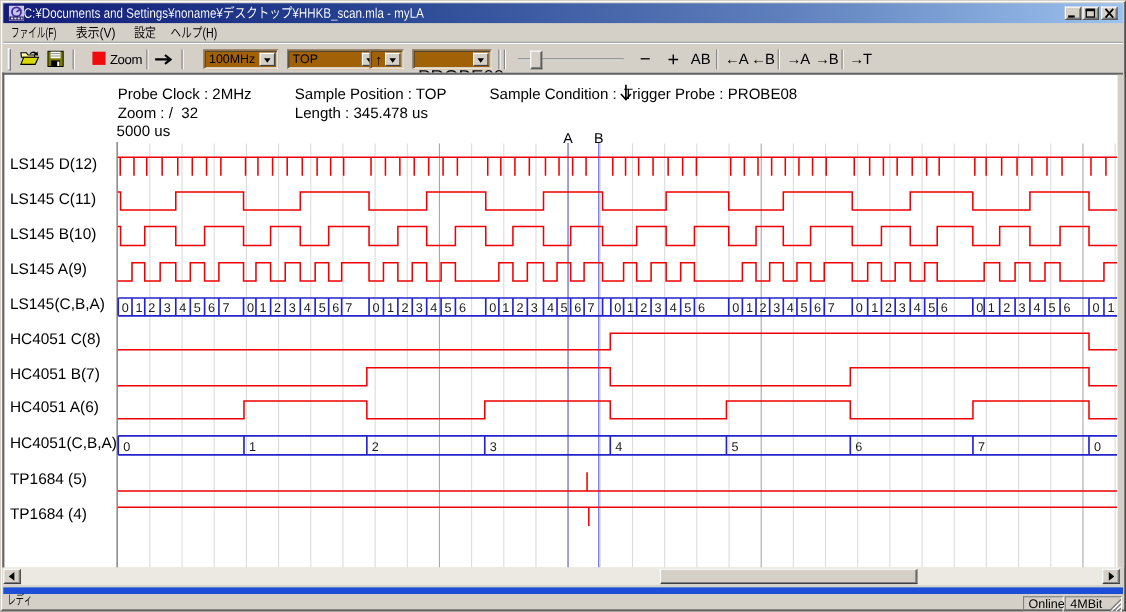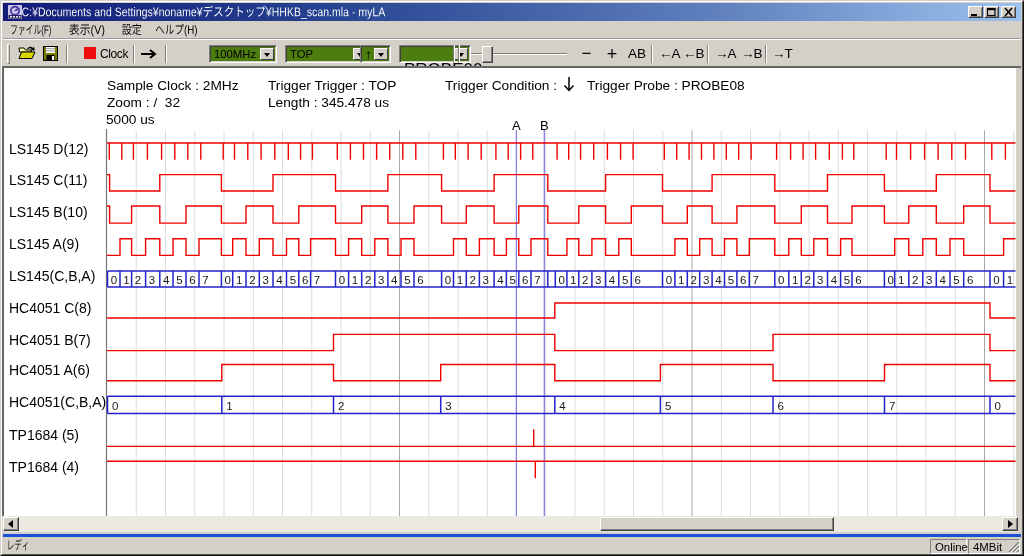--- a/index.html
+++ b/index.html
@@ -7,37 +7,37 @@
 .win-edge1{left:0;top:0;width:1024px;height:556px;border:1px solid;border-color:#d4d0c8 #111 #111 #d4d0c8;}
 .win-edge2{left:1px;top:1px;width:1022px;height:554px;border:1px solid;border-color:#fff #555 #555 #fff;}
 .title{left:3px;top:3px;width:1018px;height:18px;
  background:linear-gradient(to right,#131c78,#24408f 30%,#5f80bd 70%,#9cc2ee);}
 .tbtn{position:absolute;top:2.5px;width:14.5px;height:12.5px;background:#d4d0c8;
  border:1px solid;border-color:#fff #404040 #404040 #fff;box-shadow:inset 1px 1px 0 #d4d0c8, inset -1px -1px 0 #808080;}
 .menu{left:3px;top:21px;width:1018px;height:18px;border-bottom:1px solid #9a9a9a;}
 .toolbar{left:3px;top:39px;width:1018px;height:28px;border-top:1px solid #fff;}
 .sep{position:absolute;top:5px;width:2px;height:18px;border-left:1px solid #808080;border-right:1px solid #fff;}
 .grip{position:absolute;top:4px;width:3px;height:20px;background:#d4d0c8;border:1px solid;border-color:#fff #808080 #808080 #fff;}
-.combo{position:absolute;top:5px;height:18px;background:#4d7c0f;border:1px solid;border-color:#808080 #fff #fff #808080;
- box-shadow:inset 1px 1px 0 #404040, inset -1px -1px 0 #d4d0c8;font-size:11.3px;margin-left:24px;}
+.combo{position:absolute;top:5px;height:18px;background:#a16207;border:1px solid;border-color:#808080 #fff #fff #808080;
+ box-shadow:inset 1px 1px 0 #404040, inset -1px -1px 0 #d4d0c8;font-size:11.3px;}
 .combo .cv{position:absolute;left:4px;top:2px;color:#000;}
 .cbtn{position:absolute;right:2px;top:2px;width:14px;height:12px;background:#d4d0c8;
  border:1px solid;border-color:#fff #404040 #404040 #fff;}
 .cbtn:after{content:"";position:absolute;left:3px;top:4px;border:3.5px solid transparent;border-top:4px solid #000;}
 .tg{position:absolute;top:0;height:28px;line-height:28px;font-size:13.5px;color:#000;text-align:center;}
 .content{left:2px;top:66px;width:1019px;height:450px;background:#fff;
  border-top:2px solid;border-left:2px solid;border-color:#666;}
 .rstrip{left:1015.5px;top:68px;width:6px;height:448px;background:#d4d0c8;}
 .itxt{position:absolute;font-size:13.7px;color:#000;white-space:pre;}
 .hscroll{left:3px;top:516px;width:1015px;height:16px;background:#ebe9e2;}
 .sbtn{position:absolute;top:1px;width:16px;height:14px;background:#d4d0c8;
  border:1px solid;border-color:#fff #404040 #404040 #fff;box-shadow:inset -1px -1px 0 #808080;}
 .thumb{position:absolute;left:597px;top:1px;width:234px;height:14px;background:#d4d0c8;
  border:1px solid;border-color:#fff #404040 #404040 #fff;box-shadow:inset -1px -1px 0 #808080;}
-.status{left:3px;top:534px;width:1018px;height:19px;background:#d4d0c8;border-top:3px solid #1d4ed8;font-size:11.4px;}
+.status{left:3px;top:534px;width:1018px;height:19px;background:#d4d0c8;border-top:6px solid #1d4ed8;font-size:11.4px;}
 .spanel{position:absolute;top:2px;height:15px;border:1px solid;border-color:#808080 #fff #fff #808080;padding:1px 4px 0;}
 </style></head><body>
 <div class="abs win-edge1"></div>
 <div class="abs win-edge2"></div>
 <div class="abs title">
  <svg style="position:absolute;left:5px;top:2px" width="14" height="14">
   <rect x="0" y="0" width="14" height="14" fill="#c9c2ea"></rect>
   <circle cx="7" cy="5.8" r="4.1" fill="none" stroke="#40309a" stroke-width="1.7"></circle>
   <path d="M7,5.8 l3.2,-2.2" stroke="#40309a" stroke-width="1.5" fill="none"></path>
   <rect x="0.5" y="10" width="13" height="3.6" fill="#28205e"></rect>
@@ -74,21 +74,21 @@
  <svg style="position:absolute;left:40px;top:6px" width="15" height="15" viewBox="0 0 15 15">
    <rect x="0.5" y="0.5" width="14" height="14" fill="#7a7a00" stroke="#000"></rect>
    <rect x="3" y="1" width="9" height="6" fill="#fff"></rect>
    <rect x="3" y="2.2" width="9" height="1" fill="#999"></rect>
    <rect x="3" y="4.4" width="9" height="1" fill="#999"></rect>
    <rect x="3.5" y="9" width="8" height="6" fill="#000"></rect>
    <rect x="9" y="10" width="2" height="4" fill="#fff"></rect>
  </svg>
  <div class="sep" style="left:63px"></div>
  <div style="position:absolute;left:81px;top:7px;width:12px;height:12px;background:#ee0c0c"></div>
- <div class="tg" style="left:97px;width:26px;font-size:12px;letter-spacing:-0.4px">Clock</div>
+ <div class="tg" style="left:97px;width:26px;font-size:12px;letter-spacing:-0.4px">Zoom</div>
  <div class="sep" style="left:130px"></div>
  <svg style="position:absolute;left:138px;top:9px" width="18" height="10">
       <path d="M0,5 H13 M9,1 L14,5 L9,9" stroke="#000" stroke-width="2" fill="none"></path>
     </svg>
  <div class="sep" style="left:162px"></div>
  <div class="combo" style="left:182px;width:68px">
       <span class="cv">100MHz</span>
       <span class="cbtn"></span>
     </div>
  <div class="combo" style="left:258px;width:85px">
@@ -114,27 +114,27 @@
  <div class="tg" style="left:656px;width:19px;letter-spacing:-1px">←A</div>
  <div class="tg" style="left:680px;width:19px;letter-spacing:-1px">←B</div>
  <div class="sep" style="left:704px"></div>
  <div class="tg" style="left:712px;width:19px;letter-spacing:-1px">→A</div>
  <div class="tg" style="left:738px;width:19px;letter-spacing:-1px">→B</div>
  <div class="sep" style="left:762px"></div>
  <div class="tg" style="left:769px;width:19px;letter-spacing:-1px">→T</div>
 </div>
 <div class="abs content"></div>
 <div class="abs rstrip"></div>
-<div class="abs itxt" style="left:107px;top:78px">Sample Clock : 2MHz</div>
-<div class="abs itxt" style="left:268px;top:78px">Trigger Trigger : TOP</div>
-<div class="abs itxt" style="left:445px;top:78px">Trigger Condition :</div>
+<div class="abs itxt" style="left:107px;top:78px">Probe Clock : 2MHz</div>
+<div class="abs itxt" style="left:268px;top:78px">Sample Position : TOP</div>
+<div class="abs itxt" style="left:445px;top:78px">Sample Condition :</div>
 <svg class="abs" style="left:562px;top:76px" width="14" height="17">
     <path d="M7,1 V14 M2.5,9.5 L7,14.5 L11.5,9.5" stroke="#000" stroke-width="1.5" fill="none"></path>
   </svg>
-<div class="abs itxt" style="left:587px;top:78px">Trigger Probe : PROBE08</div>
+<div class="abs itxt" style="left:567px;top:78px">Trigger Probe : PROBE08</div>
 <div class="abs itxt" style="left:107px;top:95px">Zoom : /&nbsp;&nbsp;32</div>
 <div class="abs itxt" style="left:268px;top:95px">Length : 345.478 us</div>
 <div class="abs itxt" style="left:106px;top:112px">5000 us</div>
 <svg width="1024" height="556" viewBox="0 0 1024 556" style="position:absolute;left:0;top:0;" font-family="Liberation Sans, sans-serif">
     <path d="M136.25,130.5V516M165.50,130.5V516M194.75,130.5V516M224.00,130.5V516M253.25,130.5V516M282.50,130.5V516M311.75,130.5V516M341.00,130.5V516M370.25,130.5V516M428.75,130.5V516M458.00,130.5V516M487.25,130.5V516M516.50,130.5V516M545.75,130.5V516M575.00,130.5V516M604.25,130.5V516M633.50,130.5V516M662.75,130.5V516M721.25,130.5V516M750.50,130.5V516M779.75,130.5V516M809.00,130.5V516M838.25,130.5V516M867.50,130.5V516M896.75,130.5V516M926.00,130.5V516M955.25,130.5V516M1013.75,130.5V516" stroke="#dcdcdc" stroke-width="1" fill="none"></path>
 <path d="M399.50,130.5V516M692.00,130.5V516M984.50,130.5V516" stroke="#a8a8a8" stroke-width="1" fill="none"></path>
 <path d="M106.5,129V516" stroke="#777" stroke-width="1.2" fill="none"></path>
 <path d="M516.4,130V516M544.3,130V516" stroke="#8282e2" stroke-width="1.3" fill="none"></path>
 <path d="M107,143H1015.5M109.3,143V159.8M121.8,143V159.8M133.4,143V159.8M147.4,143V159.8M161.6,143V159.8M174.8,143V159.8M187.8,143V159.8M200.8,143V159.8M223.2,143V159.8M234.5,143V159.8M247.8,143V159.8M261.1,143V159.8M274.8,143V159.8M288.3,143V159.8M300.6,143V159.8M312.4,143V159.8M337.3,143V159.8M350.4,143V159.8M363.5,143V159.8M376.6,143V159.8M389.7,143V159.8M402.8,143V159.8M415.8,143V159.8M443.4,143V159.8M455.3,143V159.8M468.1,143V159.8M481.2,143V159.8M495.9,143V159.8M508.2,143V159.8M520.6,143V159.8M532.8,143V159.8M557.1,143V159.8M568.7,143V159.8M580.6,143V159.8M593.7,143V159.8M607.4,143V159.8M620.6,143V159.8M633.1,143V159.8M664.3,143V159.8M676.7,143V159.8M689.1,143V159.8M701.5,143V159.8M713.9,143V159.8M726.3,143V159.8M738.7,143V159.8M751.1,143V159.8M776.6,143V159.8M790.6,143V159.8M803.1,143V159.8M815.6,143V159.8M829.3,143V159.8M842.4,143V159.8M853.8,143V159.8M886.2,143V159.8M896.5,143V159.8M910.6,143V159.8M924.6,143V159.8M938.1,143V159.8M951.8,143V159.8M965.5,143V159.8M991.8,143V159.8M1005.4,143V159.8" stroke="#f00000" stroke-width="1.4" fill="none"></path>
 <path d="M107,174.6H109.6V191H159.8V174.6H221.4V191H273V174.6H335.5V191H387.9V174.6H441.6V191H494.1V174.6H547.8V191H605.6V174.6H662.5V191H712.1V174.6H774.8V191H827.5V174.6H884.4V191H936.3V174.6H990V191H1015.5" stroke="#f00000" stroke-width="1.4" fill="none"></path>

